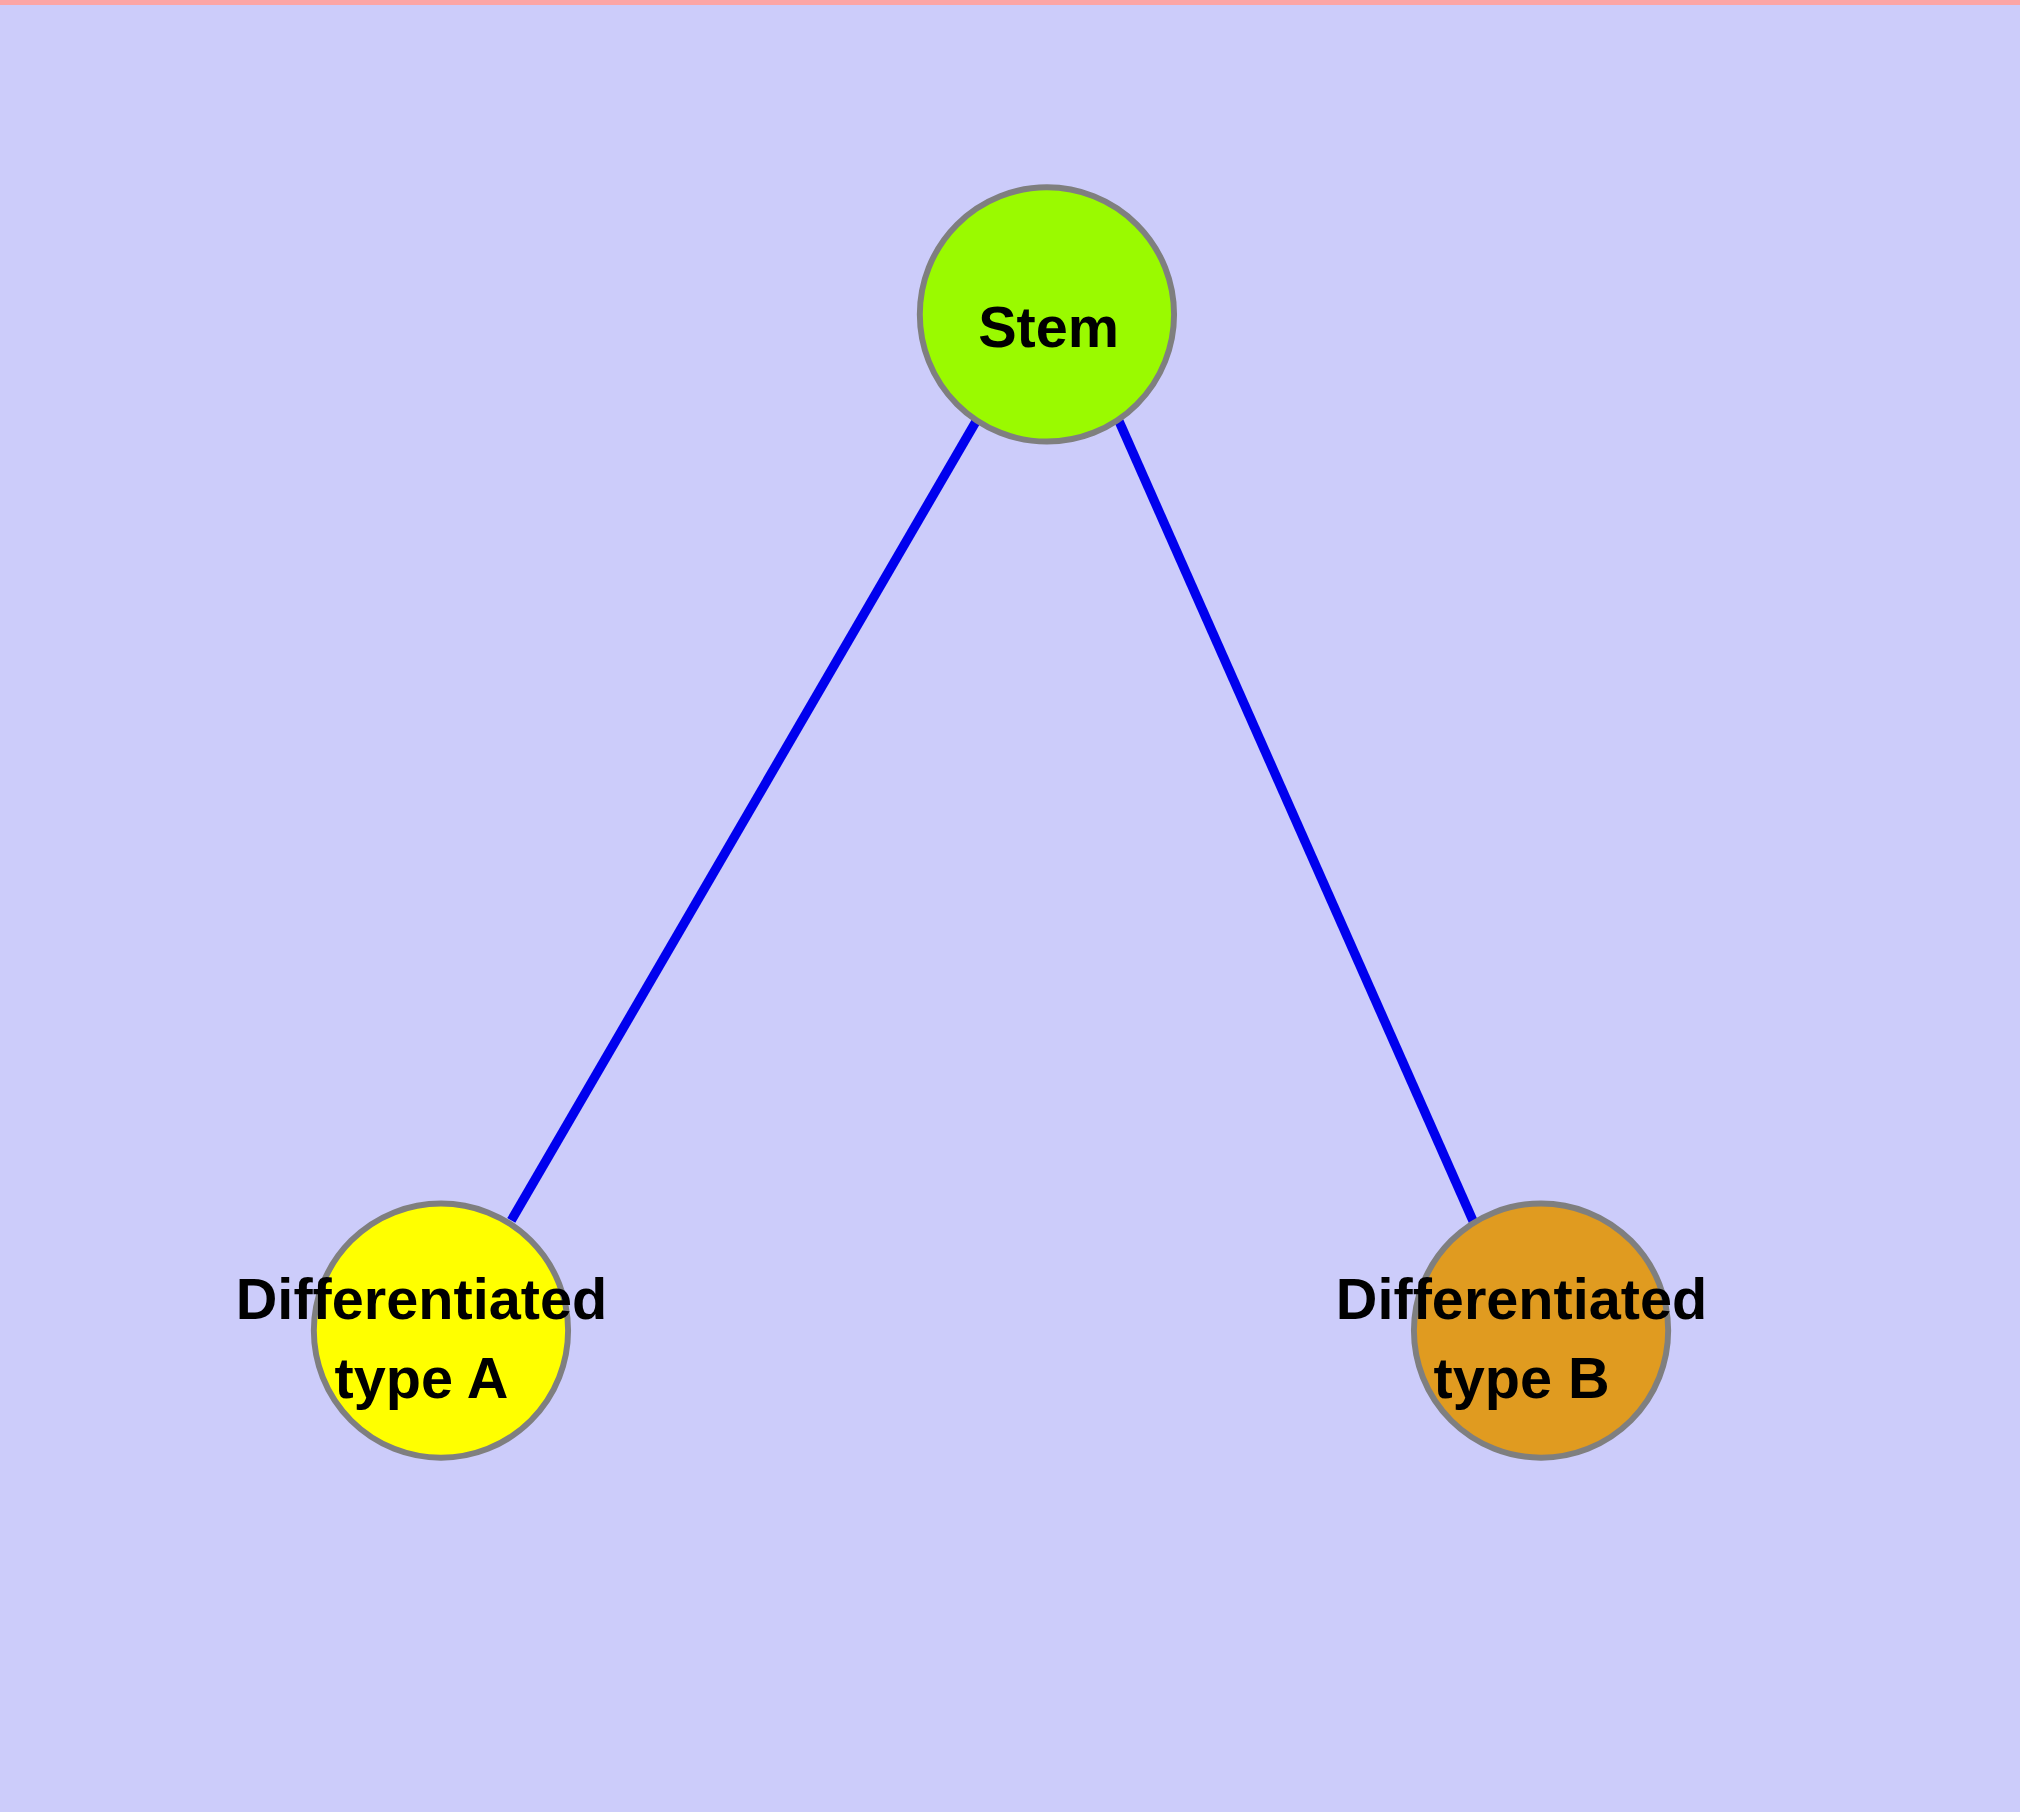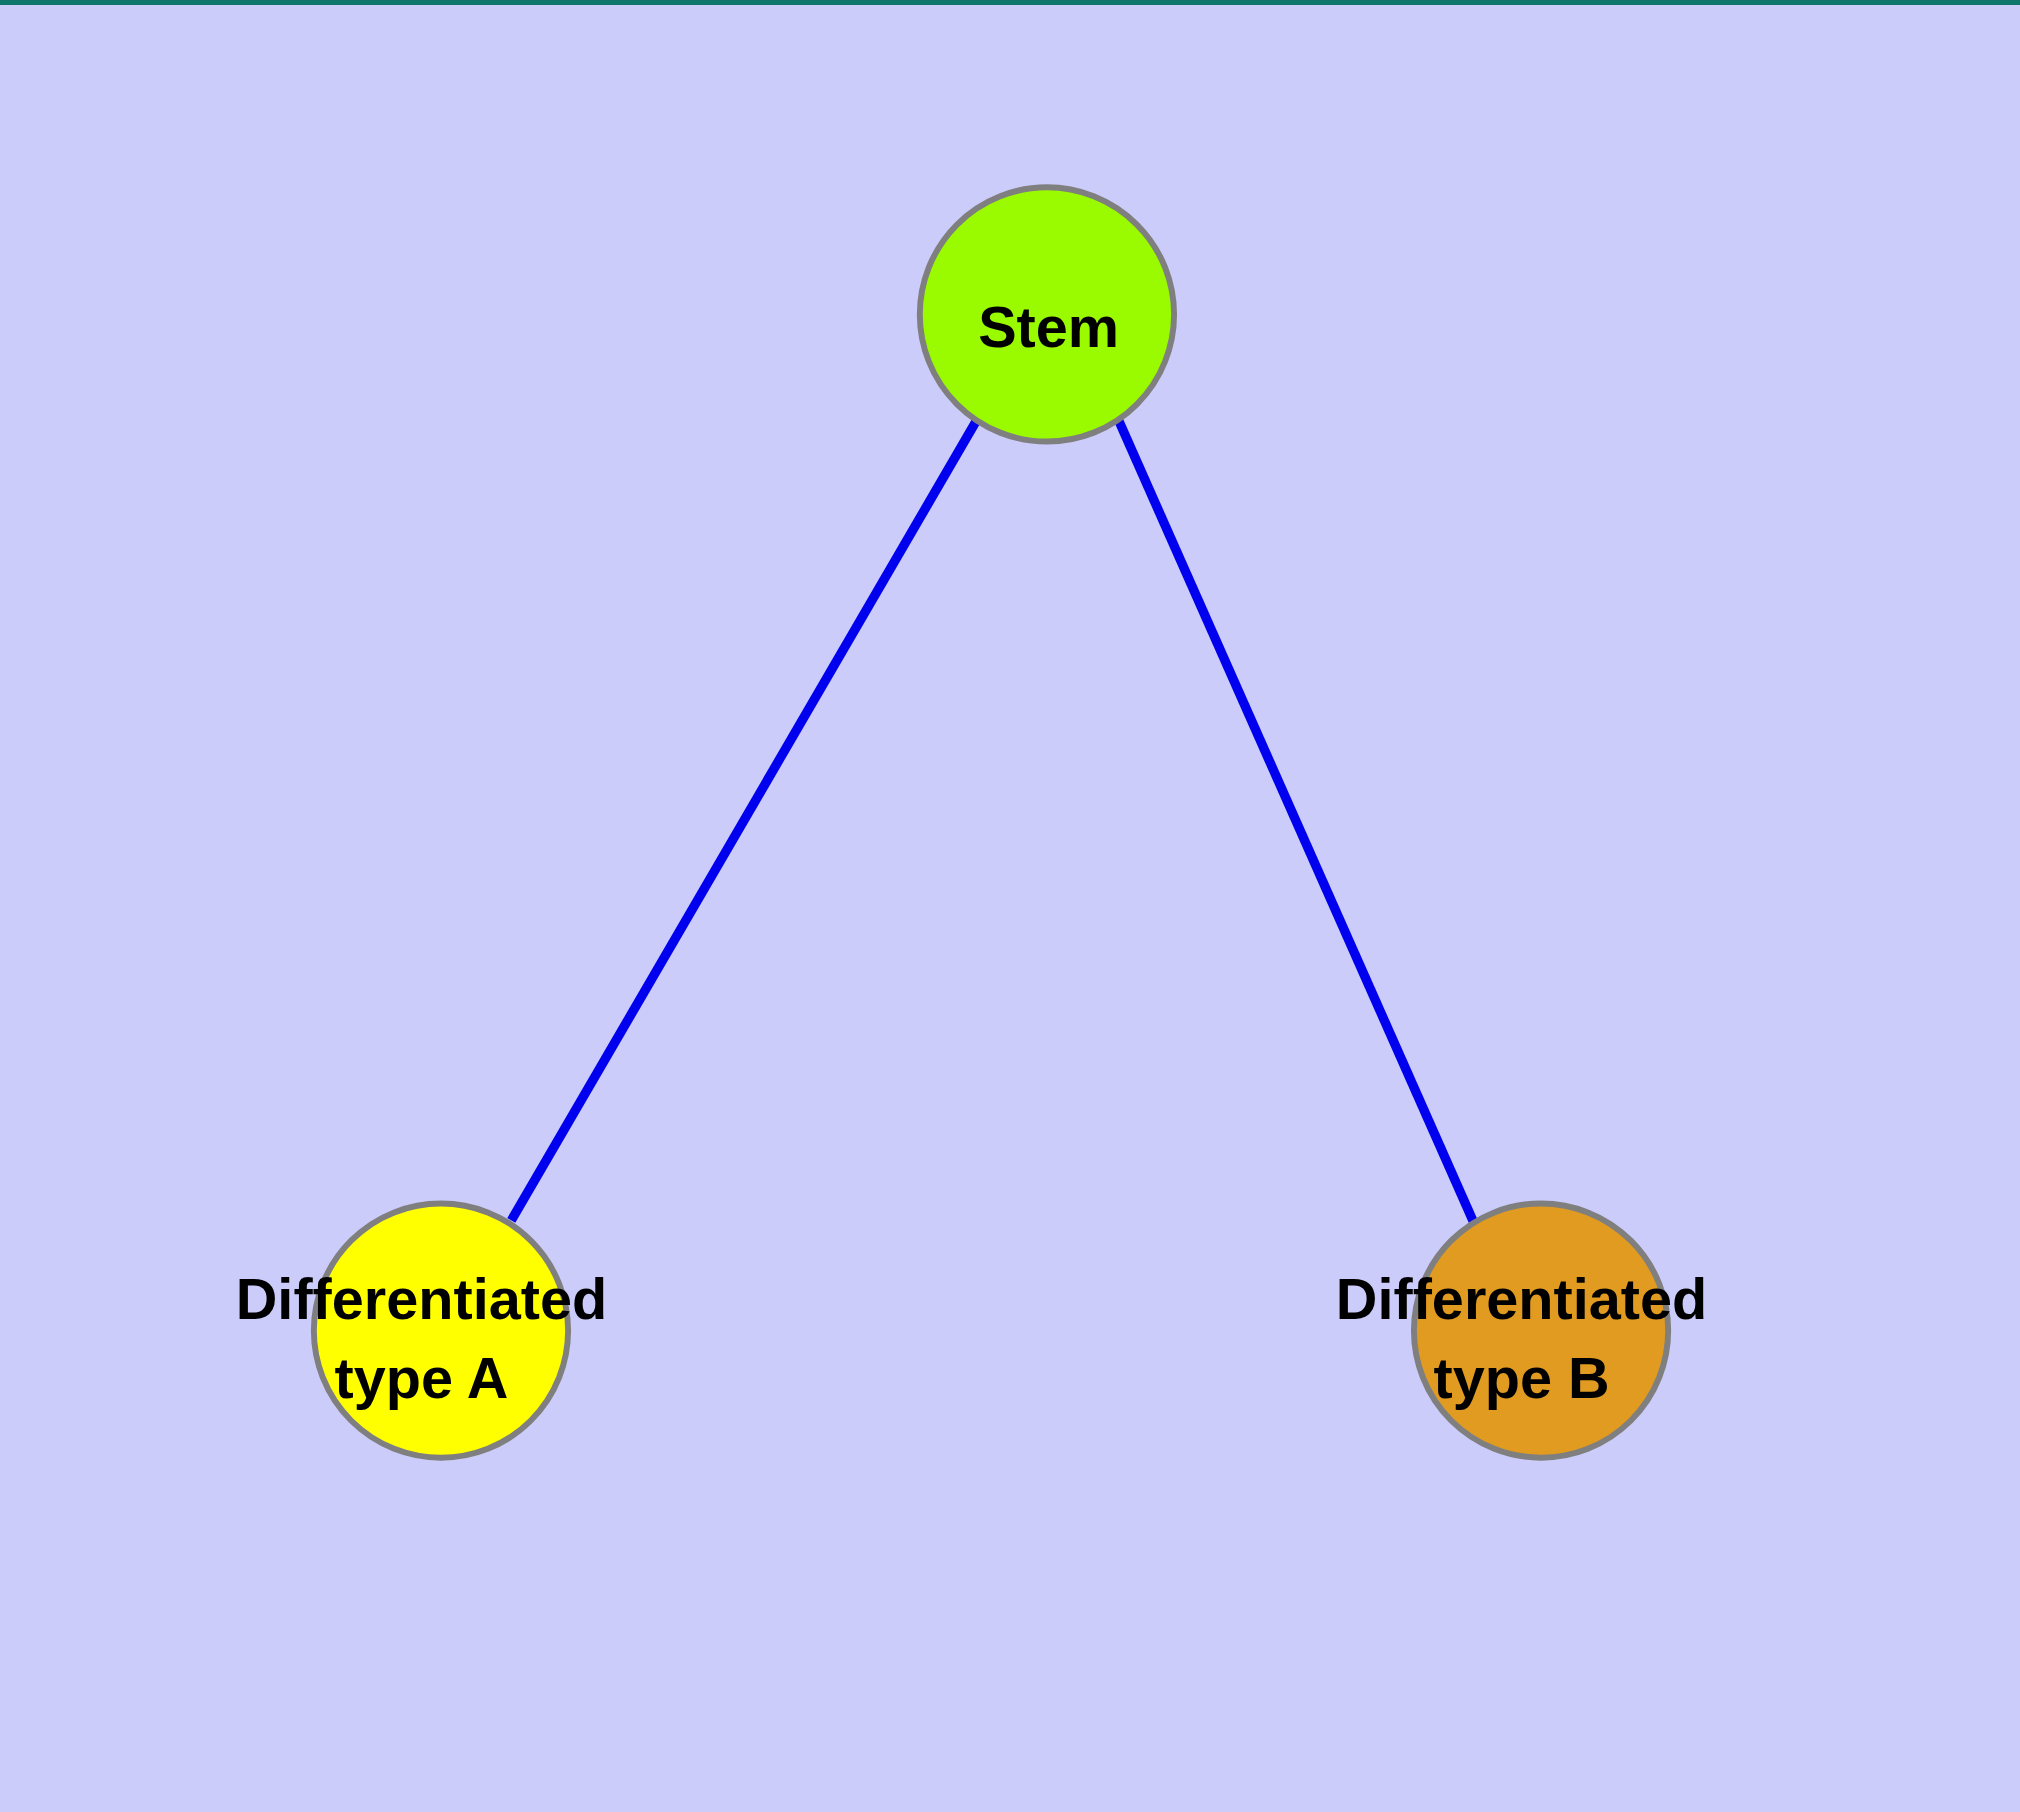--- a/index.html
+++ b/index.html
@@ -47,21 +47,21 @@
     font-size: 68px;
     fill: #000000;
     text-anchor: middle;
     dominant-baseline: alphabetic;
     white-space: pre;
   }
 </style>
 </head>
 <body>
 
-<div id="stage" style="width: 2021px; height: 1812px; background: #0f766e;">
+<div id="stage" style="width: 2021px; height: 1812px; background: #fca5a5;">
   <div id="canvas-bg" style="background: rgb(204, 204, 250); width: 2021px; height: 1807px;"></div>
 
   <svg id="graph-svg" viewBox="0 0 2384 2138" xmlns="http://www.w3.org/2000/svg">
 
     <g>
       <line class="edge-line" x1="1152" y1="496" x2="603" y2="1440" stroke="#0000ee" stroke-width="11"></line>
       <line class="edge-line" x1="1320" y1="497" x2="1738" y2="1441" stroke="#0000ee" stroke-width="11"></line>
     </g>
 
     <g>

